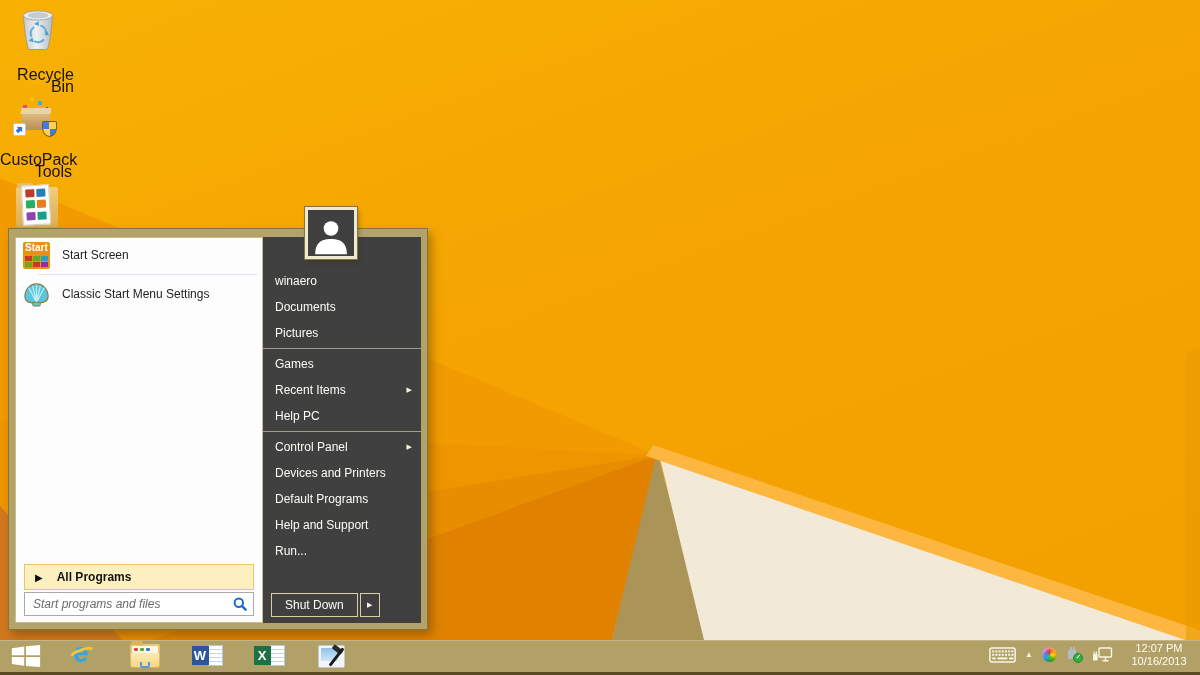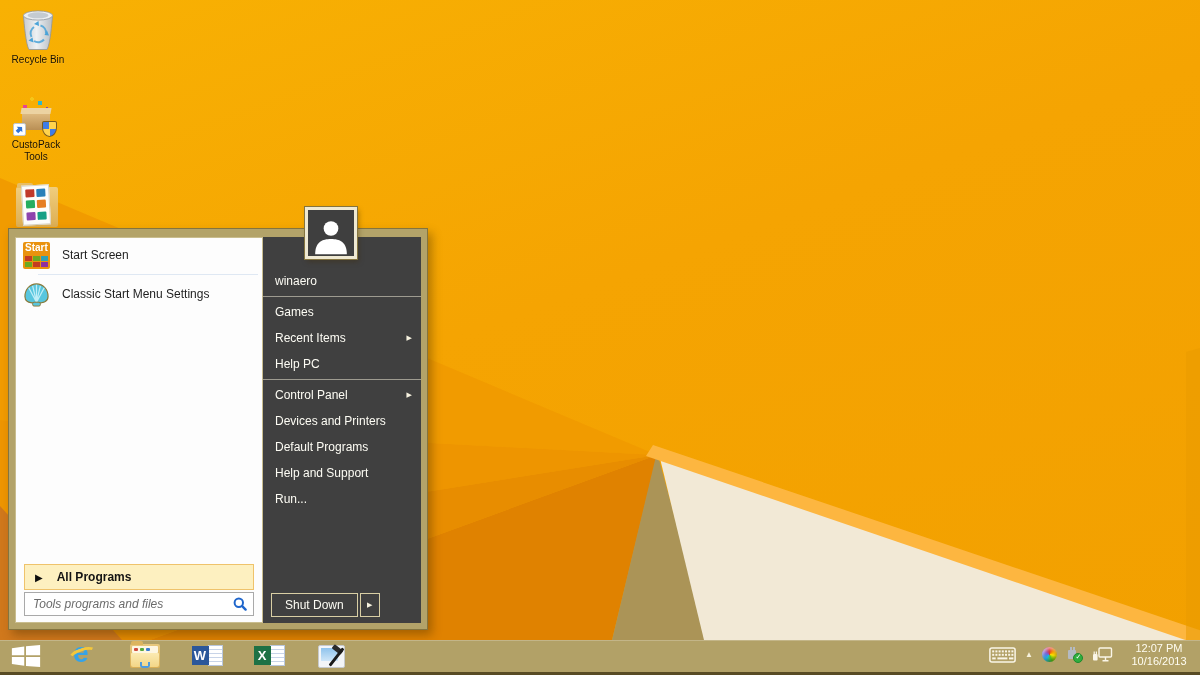--- a/index.html
+++ b/index.html
@@ -16,21 +16,21 @@
   .f-w3    {background:#e08200;clip-path:polygon(657px 455px,150px 640px,612px 640px);}
   .f-olive {background:#ab9457;clip-path:polygon(657px 452px,612px 640px,708px 640px);}
   .f-beige {background:#f2e9d6;clip-path:polygon(658px 450px,704px 640px,1204px 640px);}
   .f-edge  {background:#fdb640;clip-path:polygon(653px 445px,1208px 633px,1200px 645px,646px 456px);}
   .f-corner{background:#d0781c;clip-path:polygon(0px 506px,122px 640px,0px 640px);}
   .f-right {background:#ea9a00;opacity:.55;clip-path:polygon(1186px 352px,1200px 348px,1200px 640px,1186px 640px);}
 
   
   .desktop-icon{position:absolute;width:72px;text-align:center;z-index:10;cursor:default;}
   .desktop-icon .icon-art{display:flex;justify-content:center;}
-  .icon-label{margin-top:1px;font-size:10px;line-height:12px;color:#181104;text-shadow:0 1px 1px rgba(255,255,255,.15);}
+  .icon-label{margin-top:16px;font-size:16px;line-height:12px;color:#181104;text-shadow:0 1px 1px rgba(255,255,255,.15);text-align:right;}
 
   
   .cp{position:relative;width:46px;height:44px;}
   .cp-splash{position:absolute;left:4px;top:0;width:38px;height:22px;filter:blur(.4px);background:
     radial-gradient(circle 4px at 8px 13px,#e84393 60%,transparent 62%),
     radial-gradient(circle 3px at 15px 5px,#f5c518 60%,transparent 62%),
     radial-gradient(circle 4px at 23px 9px,#2fb6c9 60%,transparent 62%),
     radial-gradient(circle 3px at 30px 15px,#8e44ad 60%,transparent 62%),
     radial-gradient(circle 3px at 13px 17px,#6aa823 60%,transparent 62%),
     radial-gradient(circle 2.5px at 21px 17px,#e74c3c 60%,transparent 62%);}
@@ -229,41 +229,47 @@
         </span>
         <span>Classic Start Menu Settings</span>
       </div>
 
       <div class="all-programs">
         <span class="ap-arrow">▶</span>
         <span class="ap-label">All Programs</span>
       </div>
 
       <div class="search-box">
-        <span class="search-ph">Tools programs and files</span>
+        <span class="search-ph">Start programs and files</span>
         <span style="display:flex;">
           <svg width="14" height="14" viewBox="0 0 14 14">
             <circle cx="5.8" cy="5.8" r="4.2" fill="none" stroke="#1f66cc" stroke-width="2"></circle>
             <line x1="9.2" y1="9.2" x2="12.6" y2="12.6" stroke="#1f66cc" stroke-width="2.4" stroke-linecap="round"></line>
           </svg>
         </span>
       </div>
     </div>
 
     <div class="menu-right">
       <div class="user-pic">
         <svg width="40" height="40" viewBox="0 0 24 24">
           <circle cx="12" cy="7.5" r="4.4" fill="#ffffff"></circle>
           <path d="M2.5,23 C2.5,15.5 6.8,13.8 12,13.8 C17.2,13.8 21.5,15.5 21.5,23 Z" fill="#ffffff"></path>
         </svg>
       </div>
 
       <div class="r-items">
         <div class="r-item">
           <span>winaero</span>
+        </div>
+        <div class="r-item">
+          <span>Documents</span>
+        </div>
+        <div class="r-item">
+          <span>Pictures</span>
         </div>
 
         <div class="r-sep"></div>
 
         <div class="r-item">
           <span>Games</span>
         </div>
         <div class="r-item">
           <span>Recent Items</span>
           <span class="sub-arrow">▶</span>

